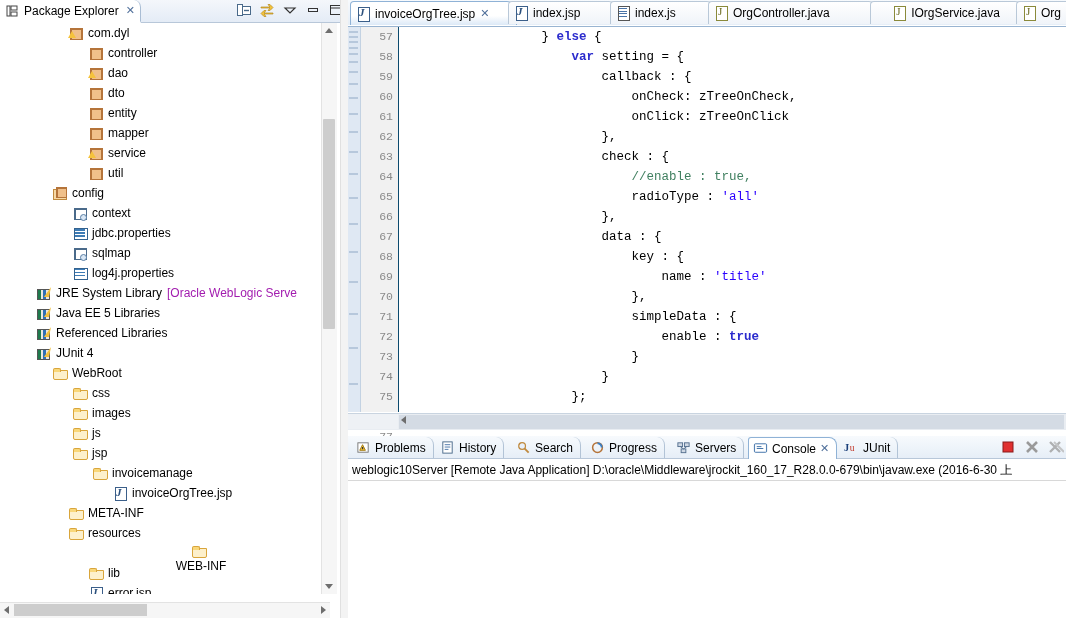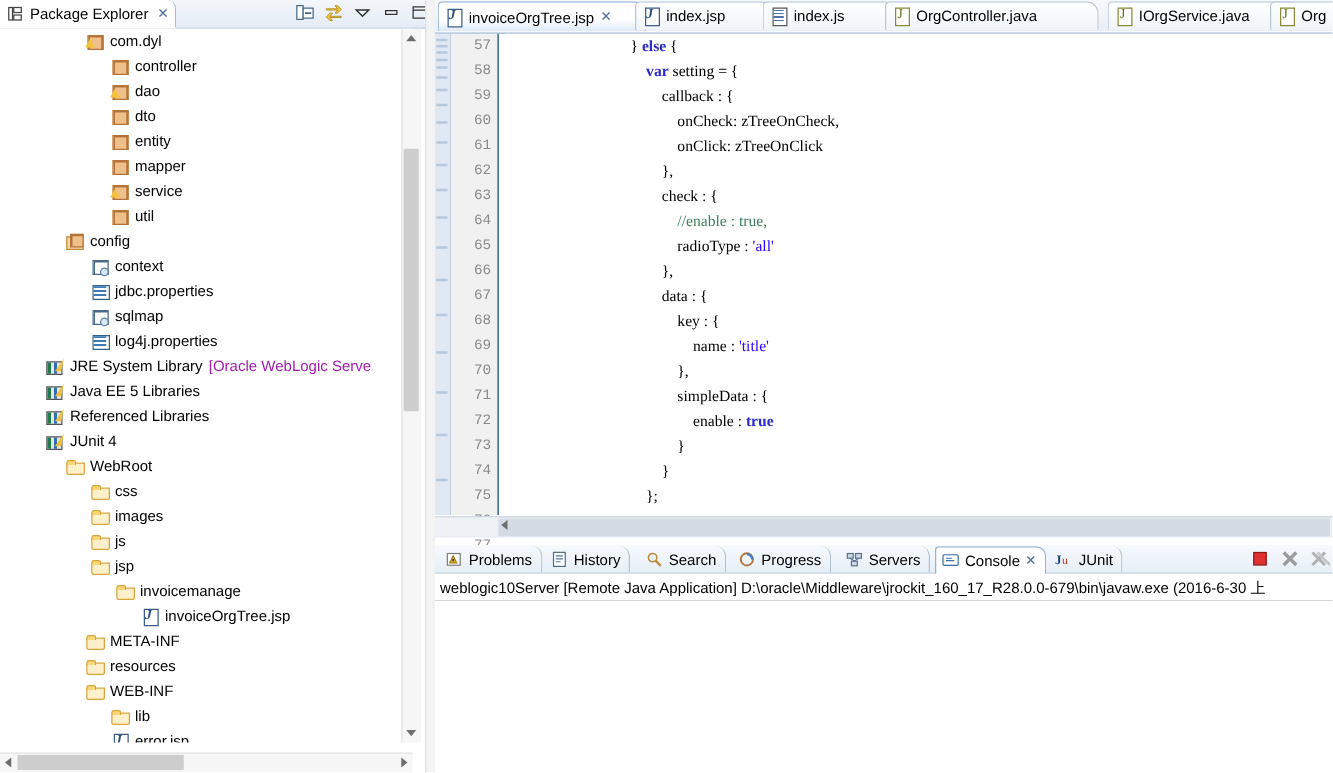--- a/index.html
+++ b/index.html
@@ -201,21 +201,21 @@
   .gutter .ln {
     height:20px; line-height:20px; padding-right:5px;
     font-family:"Liberation Mono", monospace; font-size:11.5px; color:#8a8a8a;
   }
   .code-area {
     position:absolute; left:51px; top:0; right:0; height:385px;
     background:#ffffff; overflow:hidden;
   }
   .code-line {
     height:20px; line-height:20px; white-space:pre;
-    font-family:Liberation Serif, serif; font-size:12.5px; color:#000;padding-left:46px;
+    font-family:Liberation Mono, monospace; font-size:12.5px; color:#000;
   }
   .kw-blue { color:#2b2bcd; font-weight:bold; }
   .str { color:#2a00ff; }
   .cmt { color:#3f7f5f; }
   .pun { color:#000; }
 
   .editor-hscroll {
     position:absolute; left:0; bottom:0; width:718px; height:16px;
     background:#e9edf2; border-top:1px solid #c9d4e0;
   }
@@ -411,21 +411,21 @@
           <span class="label">invoiceOrgTree.jsp</span>
         </div>
         <div class="tree-row" style="padding-left: 68px;">
           <span class="ico ico-folder"></span>
           <span class="label">META-INF</span>
         </div>
         <div class="tree-row" style="padding-left: 68px;">
           <span class="ico ico-folder"></span>
           <span class="label">resources</span>
         </div>
-        <div class="tree-row" style="padding-left: 68px;">
+        <div class="tree-row" style="padding-left: 68px; flex-direction: column;">
           <span class="ico ico-folder"></span>
           <span class="label">WEB-INF</span>
         </div>
         <div class="tree-row" style="padding-left: 88px;">
           <span class="ico ico-folder"></span>
           <span class="label">lib</span>
         </div>
         <div class="tree-row" style="padding-left: 88px;">
           <span class="ico ico-jsp"></span>
           <span class="label">error.jsp</span>
@@ -460,21 +460,21 @@
           <span>index.jsp</span>
         </div>
         <div class="etab inactive" style="left: 262px; width: 92px;">
           <span class="ico-file js"></span>
           <span>index.js</span>
         </div>
         <div class="etab inactive" style="left: 360px; width: 156px;">
           <span class="ico-file java"></span>
           <span>OrgController.java</span>
         </div>
-        <div class="etab inactive" style="left: 538px; width: 140px;">
+        <div class="etab inactive" style="left: 522px; width: 140px; justify-content: center;">
           <span class="ico-file java"></span>
           <span>IOrgService.java</span>
         </div>
         <div class="etab inactive" style="left: 668px; width: 60px;">
           <span class="ico-file java"></span>
           <span>Org</span>
         </div>
       </div>
 
     <div class="editor-body">

